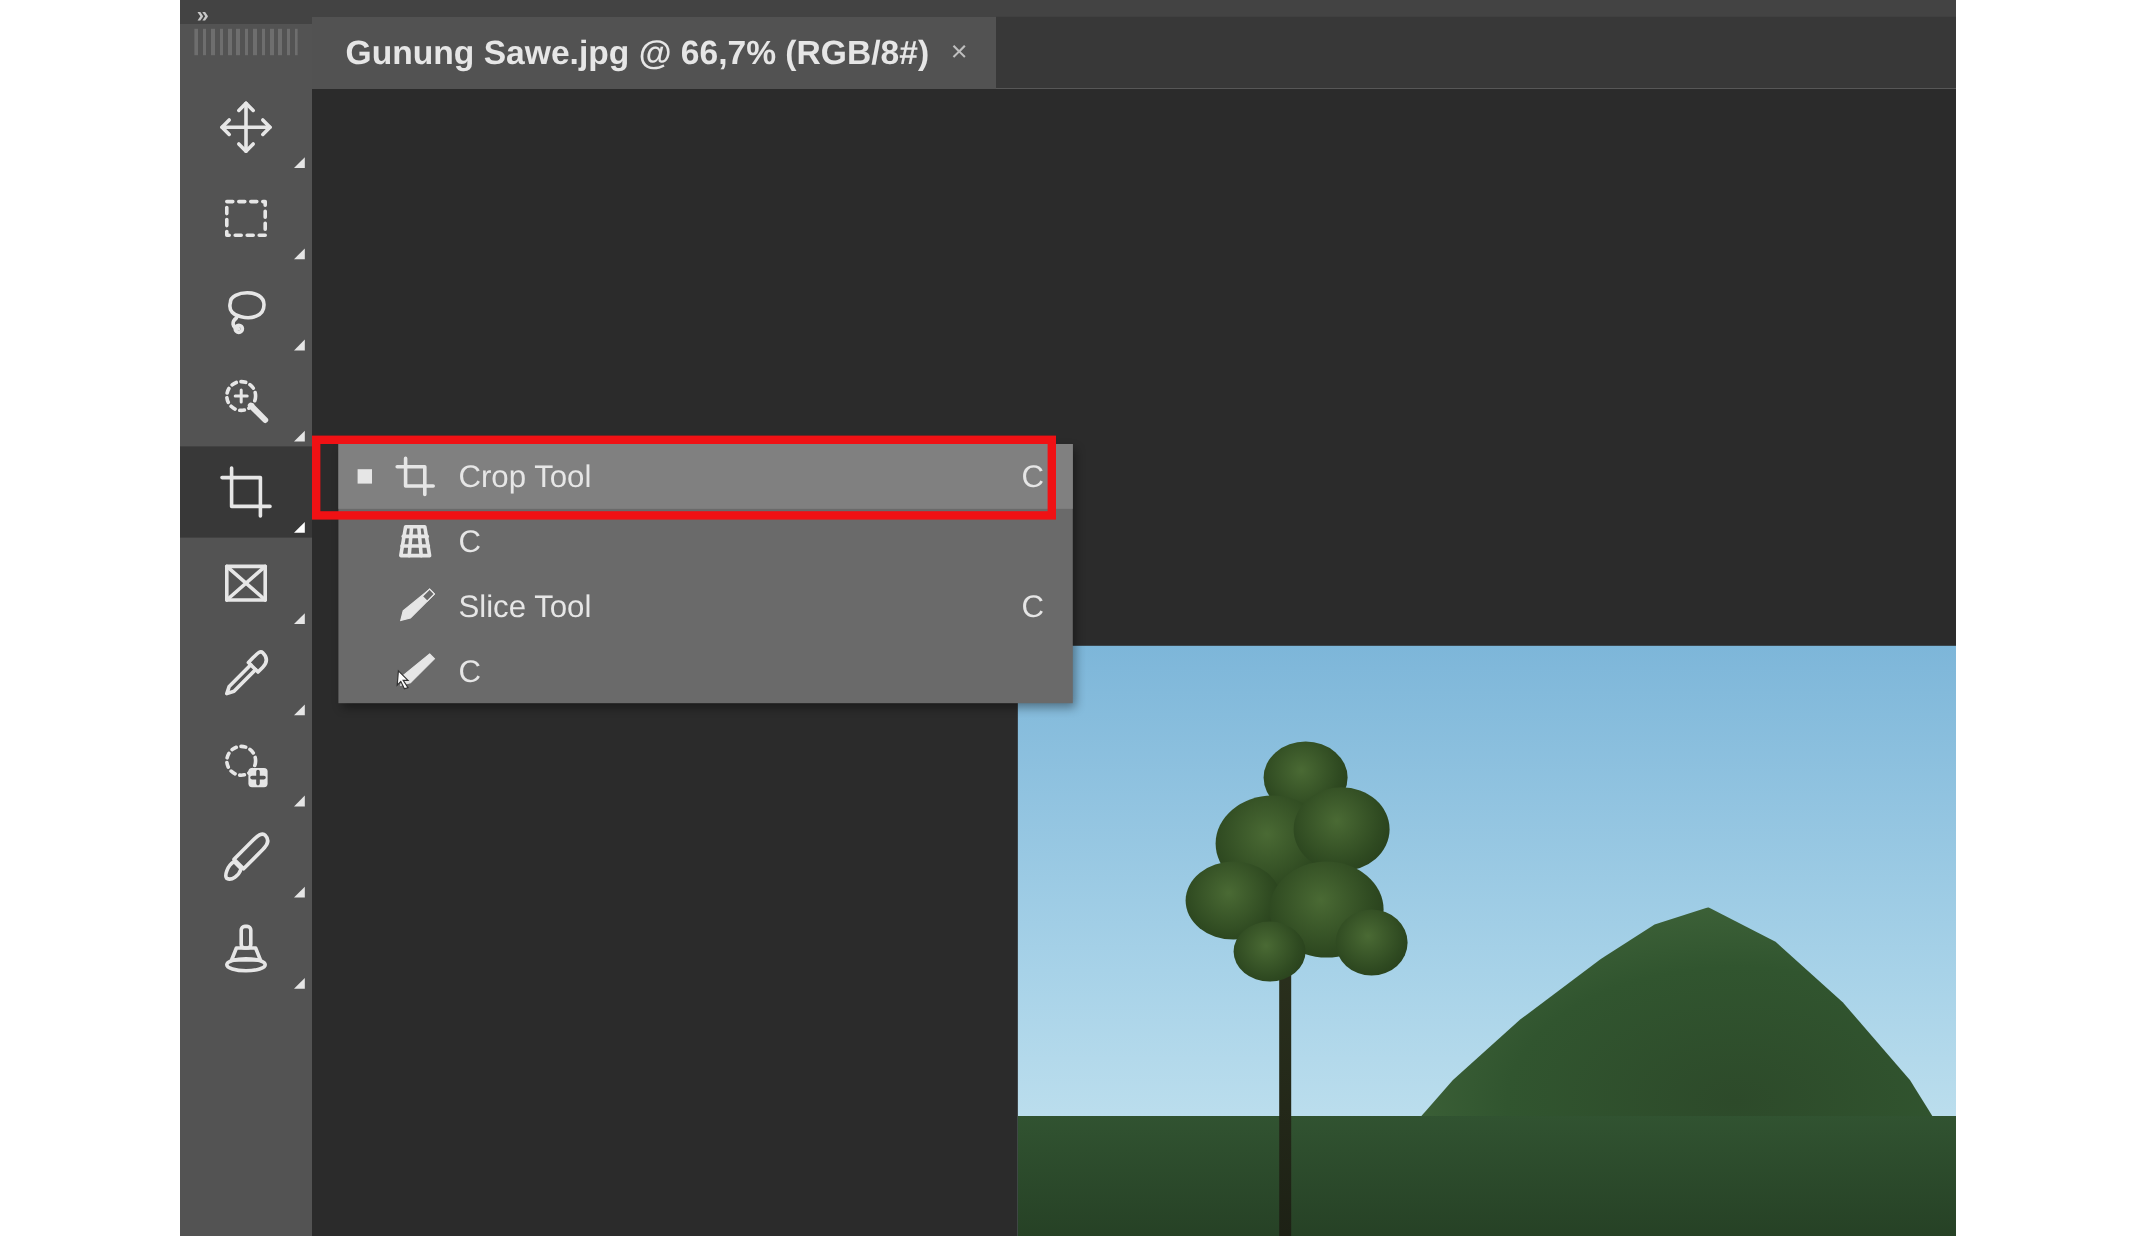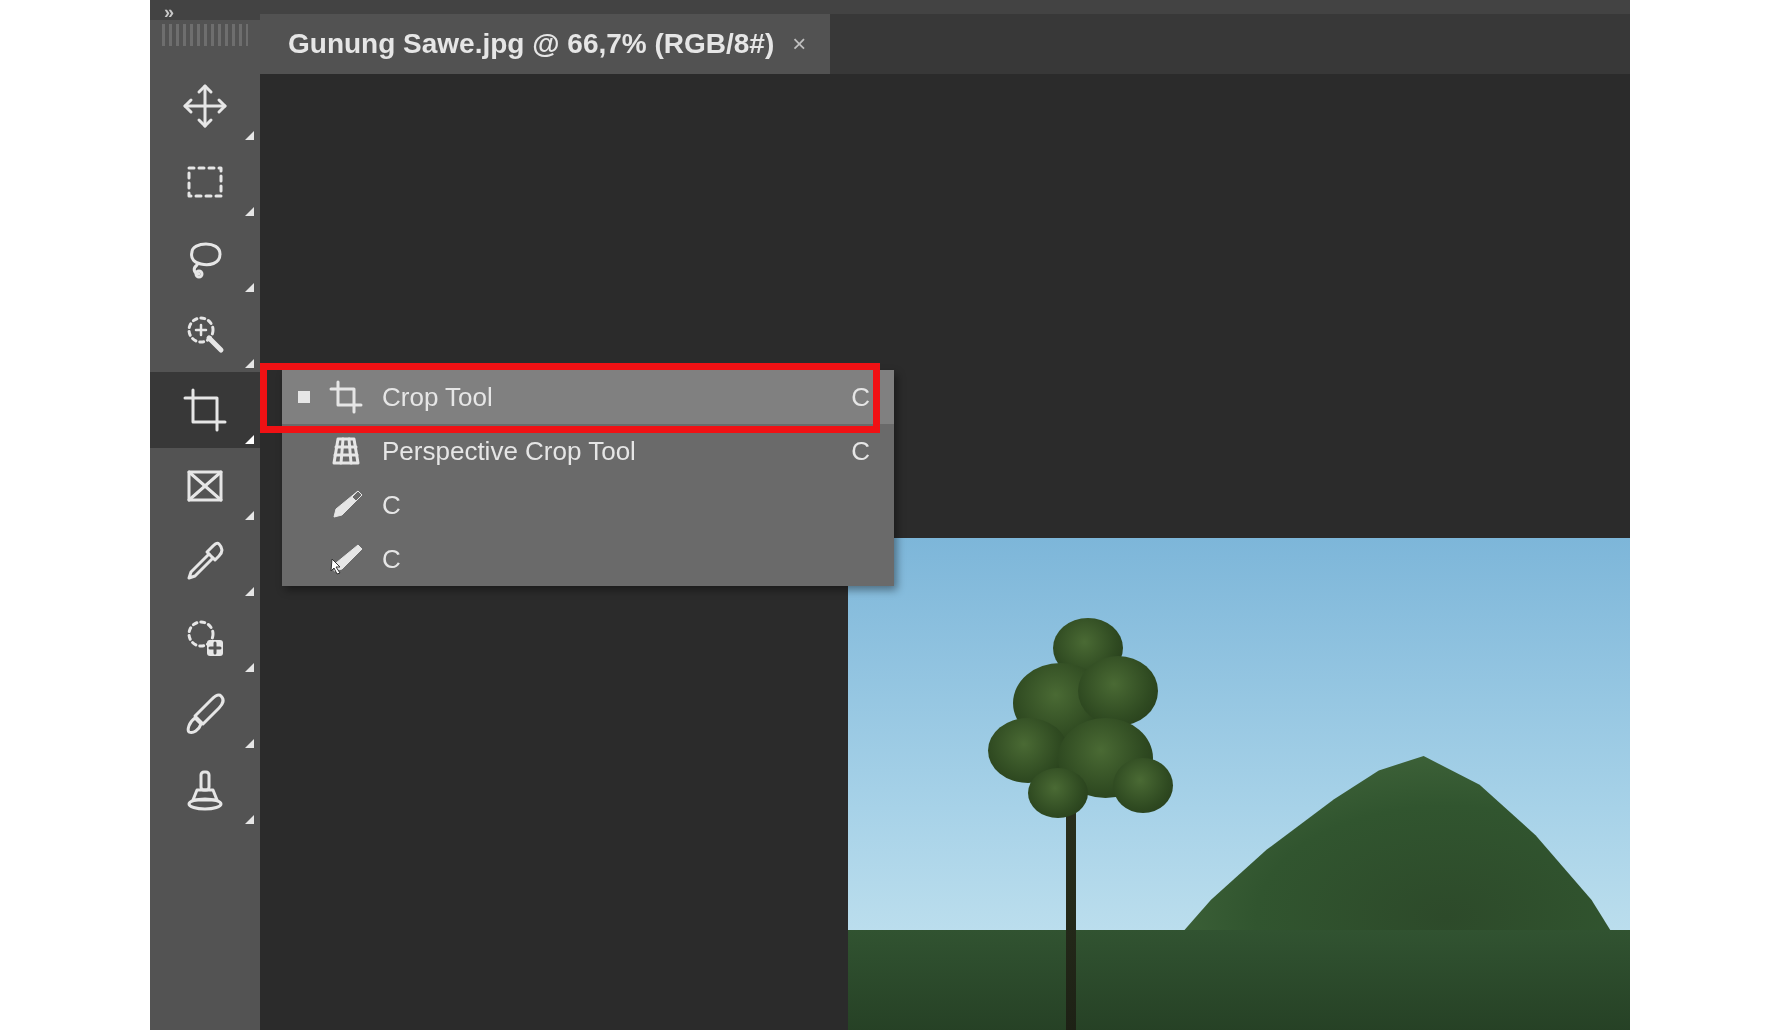--- a/index.html
+++ b/index.html
@@ -236,34 +236,34 @@
         <svg viewBox="0 0 36 36">
             <g class="ic" stroke-width="2.2">
           <polygon points="10,6 26,6 30,30 6,30"></polygon>
           <line x1="15" y1="6" x2="13" y2="30"></line>
               <line x1="21" y1="6" x2="23" y2="30"></line>
           <line x1="8" y1="14" x2="28" y2="14"></line>
               <line x1="7" y1="22" x2="29" y2="22"></line>
         </g>
           </svg>
       </span>
-      <span class="fly-label">Perspective Crop Tool</span>
       <span class="fly-short">C</span>
     </div>
 
     <div class="fly-item">
       <span class="dot blank"></span>
       <span class="fly-icon">
         <svg viewBox="0 0 36 36">
             <g fill="#e6e6e6" stroke="#e6e6e6" stroke-width="1">
           <polygon points="30,4 34,8 14,28 6,30 8,22"></polygon>
           <polygon fill="#6a6a6a" points="30,4 34,8 28,14 24,10"></polygon>
         </g>
           </svg>
       </span>
+      <span class="fly-label">Slice Tool</span>
       <span class="fly-short">C</span>
     </div>
 
     <div class="fly-item">
       <span class="dot blank"></span>
       <span class="fly-icon">
         <svg viewBox="0 0 36 36">
             <g fill="#e6e6e6" stroke="#e6e6e6" stroke-width="1">
           <polygon points="30,4 34,8 14,28 6,30 8,22"></polygon>
           <polygon points="4,18 12,26 8,26 12,32 9,33 6,27 3,30" fill="#fff" stroke="#333"></polygon>

